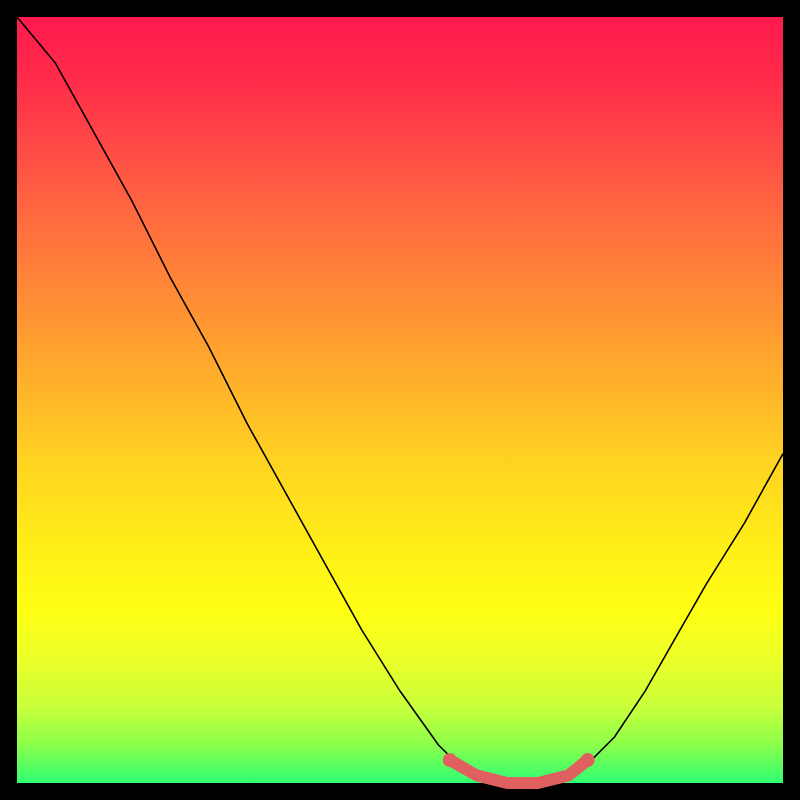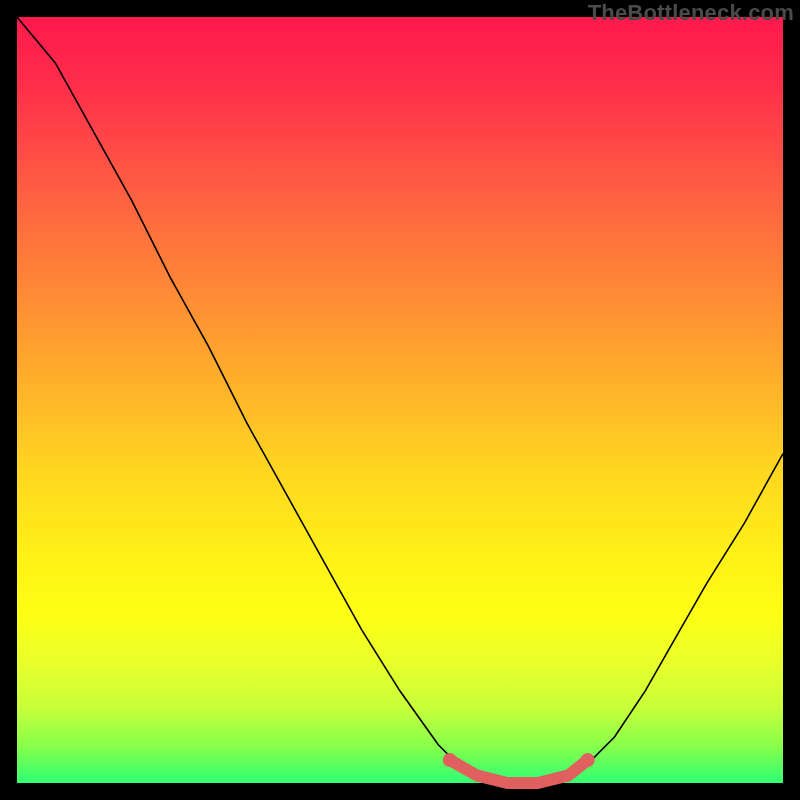--- a/index.html
+++ b/index.html
@@ -63,21 +63,20 @@
   .dot {
     fill: #e06060;
   }
 </style>
 </head>
 <body>
 
 <div class="stage">
   <div class="plot-area"></div>
 
-  <div class="watermark">TheBottleneck.com</div>
 
   <svg class="overlay" viewBox="0 0 800 800">
     <path id="curve-path" class="curve" d="M17.00 17.00 L55.30 62.96 L93.60 131.90 L131.90 200.84 L170.20 277.44 L208.50 346.38 L246.80 422.98 L285.10 491.92 L323.40 560.86 L361.70 629.80 L400.00 691.08 L438.30 744.70 L461.28 767.68 L491.92 783.00 L522.56 783.00 L553.20 783.00 L583.84 767.68 L614.48 737.04 L645.12 691.08 L675.76 637.46 L706.40 583.84 L744.70 522.56 L783.00 453.62"></path>
     <path id="accent-path" class="accent" d="M449.79 760.02 L476.60 775.34 L507.24 783.00 L537.88 783.00 L568.52 775.34 L587.67 760.02"></path>
     <g id="accent-dots">
         <circle class="dot" r="7" cx="449.79" cy="760.02"></circle>
         <circle class="dot" r="7" cx="587.67" cy="760.02"></circle>
       </g>
   </svg>
 </div>

